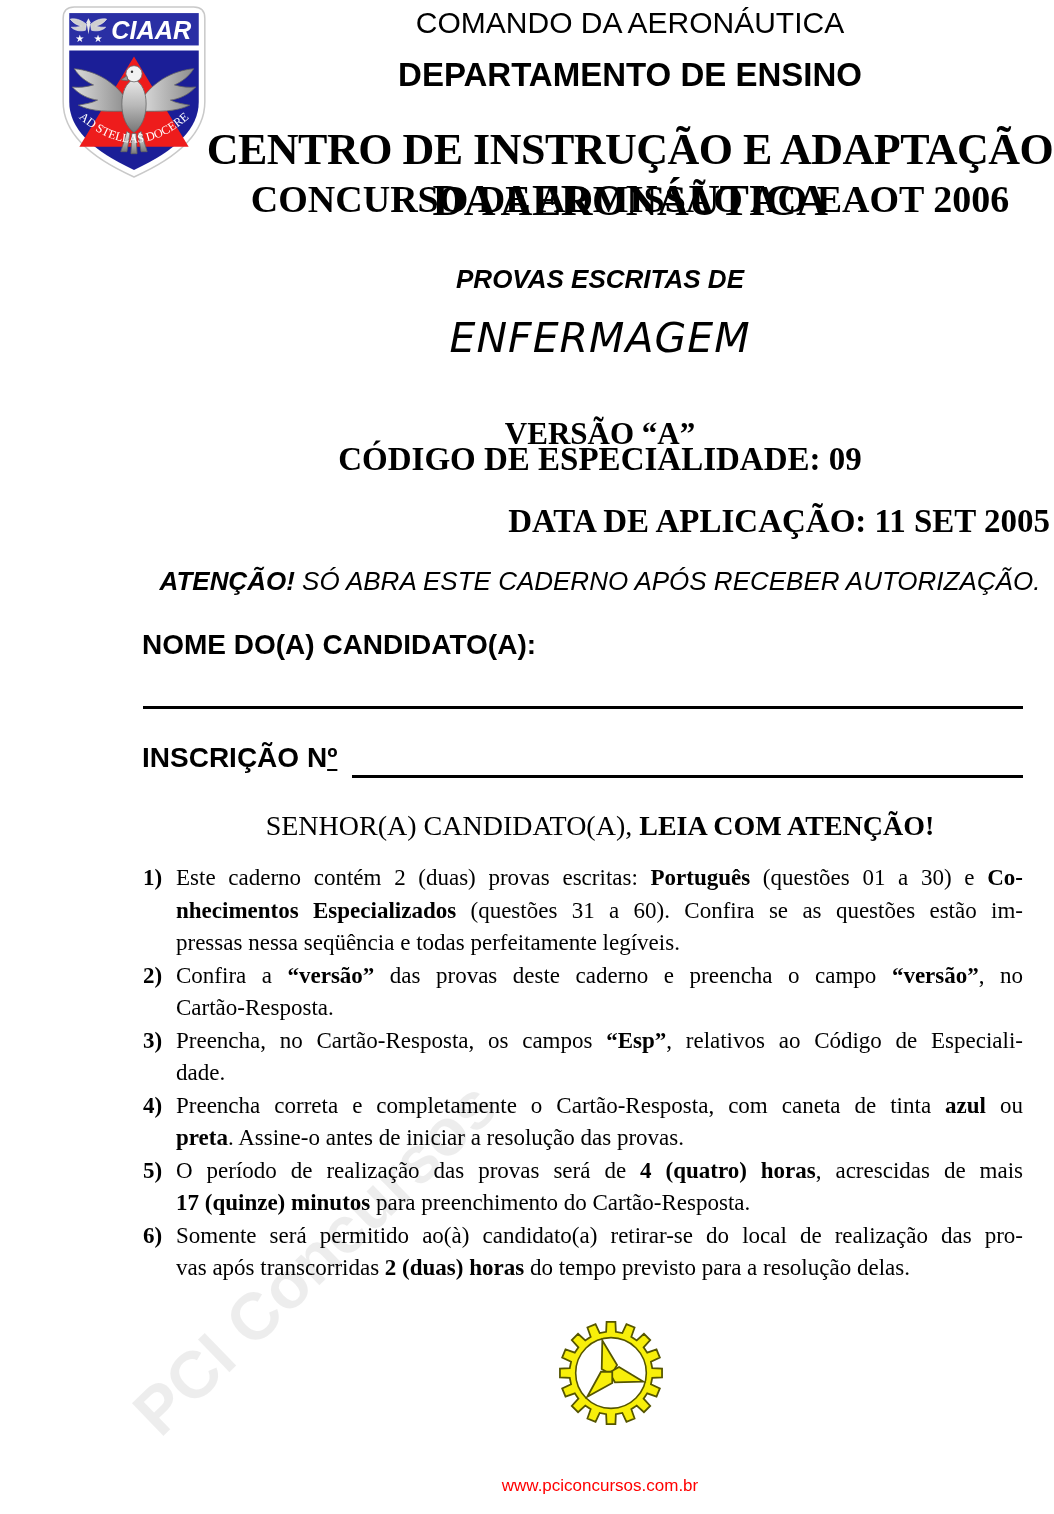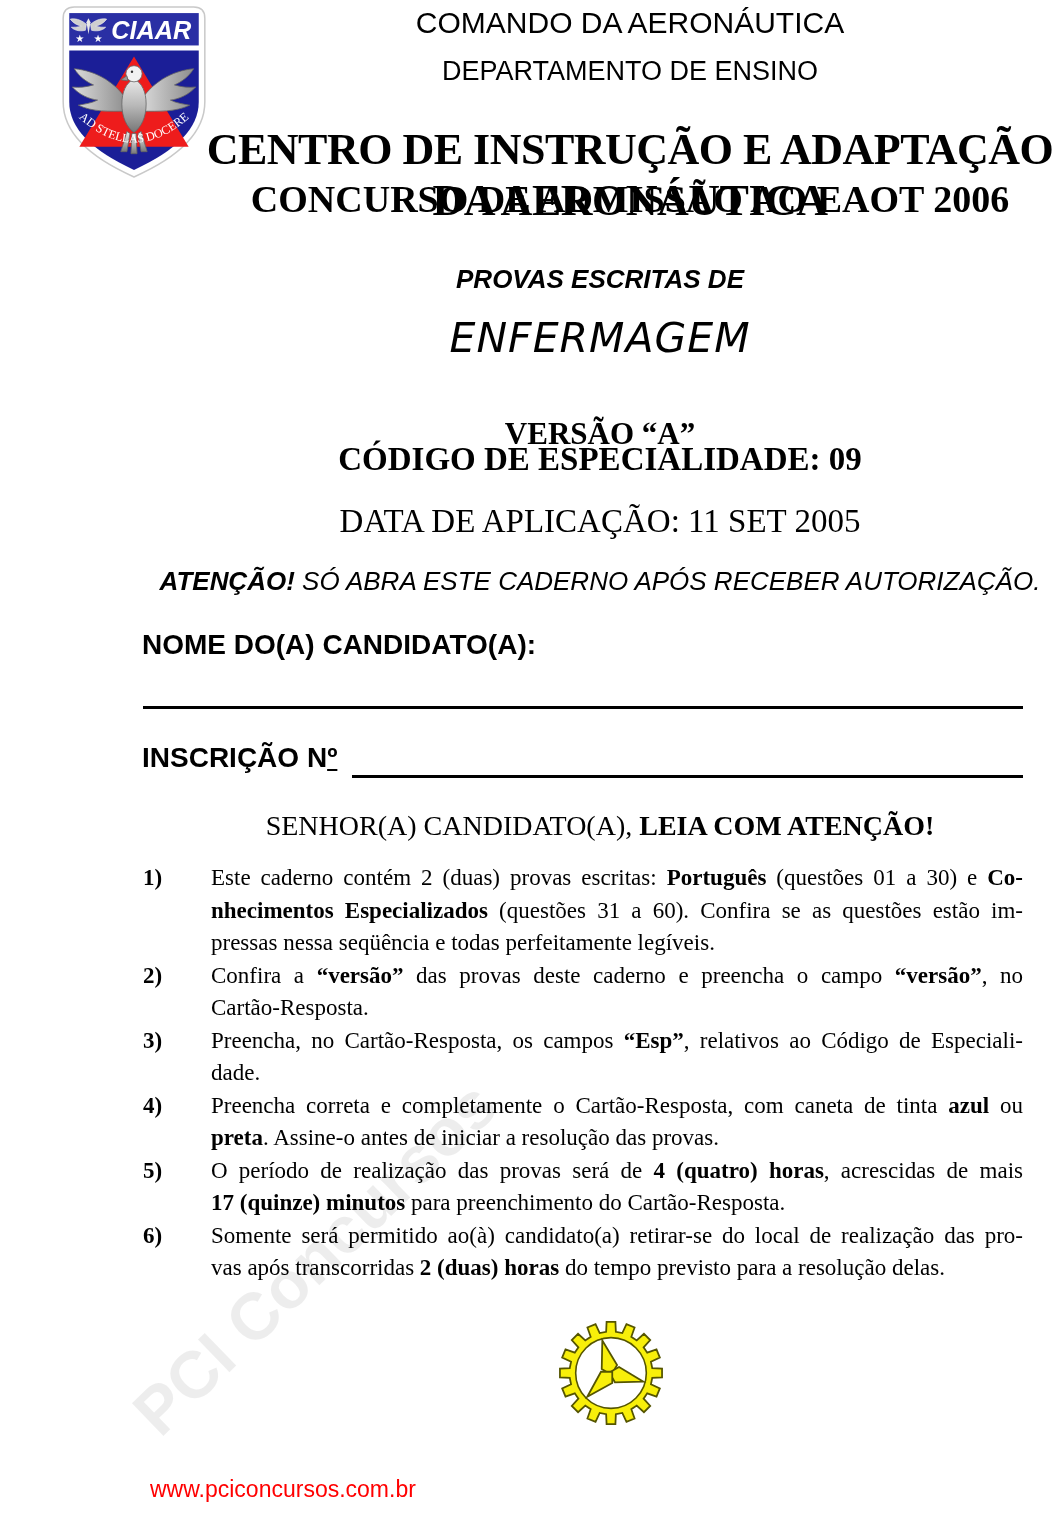--- a/index.html
+++ b/index.html
@@ -5,48 +5,48 @@
   html,body{margin:0;padding:0;background:#888;}
   .page{
     position:relative; width:1054px; height:1514px; margin:0 auto;
     background:#ffffff; overflow:hidden; color:#000;
     font-family:"Liberation Serif", serif;
   }
   .abs{position:absolute;}
   
   .tophead{left:206px; width:848px; text-align:center;}
   .h-command{top:6px;  font-family:"Liberation Sans",sans-serif; font-size:30px;}
-  .h-dept   {top:56px; font-family:"Liberation Sans",sans-serif; font-size:27px; font-weight:normal;}
+  .h-dept   {top:56px; font-family:"Liberation Sans",sans-serif; font-size:33px; font-weight:bold;}
   .h-center {top:124px; font-size:44px; font-weight:bold; letter-spacing:-0.5px;}
   .h-contest{top:177px; font-size:38px; font-weight:bold;}
   
   .midcol{left:150px; width:900px; text-align:center;}
   .e-series {top:264px; font-family:"Liberation Sans",sans-serif; font-size:26px; font-weight:bold; font-style:italic;}
   .e-subject{top:299px; font-family:"DejaVu Sans",sans-serif; font-size:41px; font-weight:normal; font-style:italic; letter-spacing:1px;margin-top:15px;}
   .e-version{top:384px; font-size:31px; font-weight:bold;margin-top:32px;}
   .e-spec   {top:441px; font-size:33px; font-weight:bold;}
-  .e-date   {top:503px; font-size:33px; font-weight:normal;}
+  .e-date   {top:503px; font-size:33px; font-weight:bold;text-align:right;}
   .e-warn   {top:566px; font-family:"Liberation Sans",sans-serif; font-size:26px; font-style:italic;}
   .s-heading{top:810px; font-size:28px;}
   .f-luck   {top:1271px; font-family:"Liberation Sans",sans-serif; font-size:26px; font-style:italic;}
   
   .name-label{left:142px; top:629px; font-family:"Liberation Sans",sans-serif; font-size:28px; font-weight:bold;}
   .name-line {left:143px; top:680px; width:880px; height:26px; border-bottom:3px solid #000;}
   .insc-label{left:142px; top:742px; font-family:"Liberation Sans",sans-serif; font-size:28px; font-weight:bold;}
   .insc-line {left:352px; top:748px; width:671px; height:27px; border-bottom:3px solid #000;}
   
   .instructions{left:143px; top:862px; width:880px; font-size:23px; line-height:32.5px;}
   .item{display:flex;}
   .item-num{flex:none; width:33px; font-weight:bold;}
-  .item-body{flex:1; min-width:0;margin-left:35px;}
+  .item-body{flex:1; min-width:0;}
   .ln.just{text-align:justify; text-align-last:justify;}
   
   .gear{left:556px; top:1320px;}
-  .url {left:150px; top:1476px; width:900px; text-align:left;
-        font-family:"Liberation Sans",sans-serif; font-size:23px; color:#ff0000;}
+  .url {left:150px; top:1476px; width:900px; text-align:center;
+        font-family:"Liberation Sans",sans-serif; font-size:17px; color:#ff0000;}
   .url span{cursor:pointer;}
   
   .watermark{
     left:118px; top:1395px; transform:rotate(-44deg); transform-origin:0 0;
     font-family:"Liberation Sans",sans-serif; font-weight:bold; font-size:66px;
     color:rgba(0,0,0,0.07); white-space:nowrap; pointer-events:none;
   }
   u{text-decoration:underline;}
 </style>
 </head>

